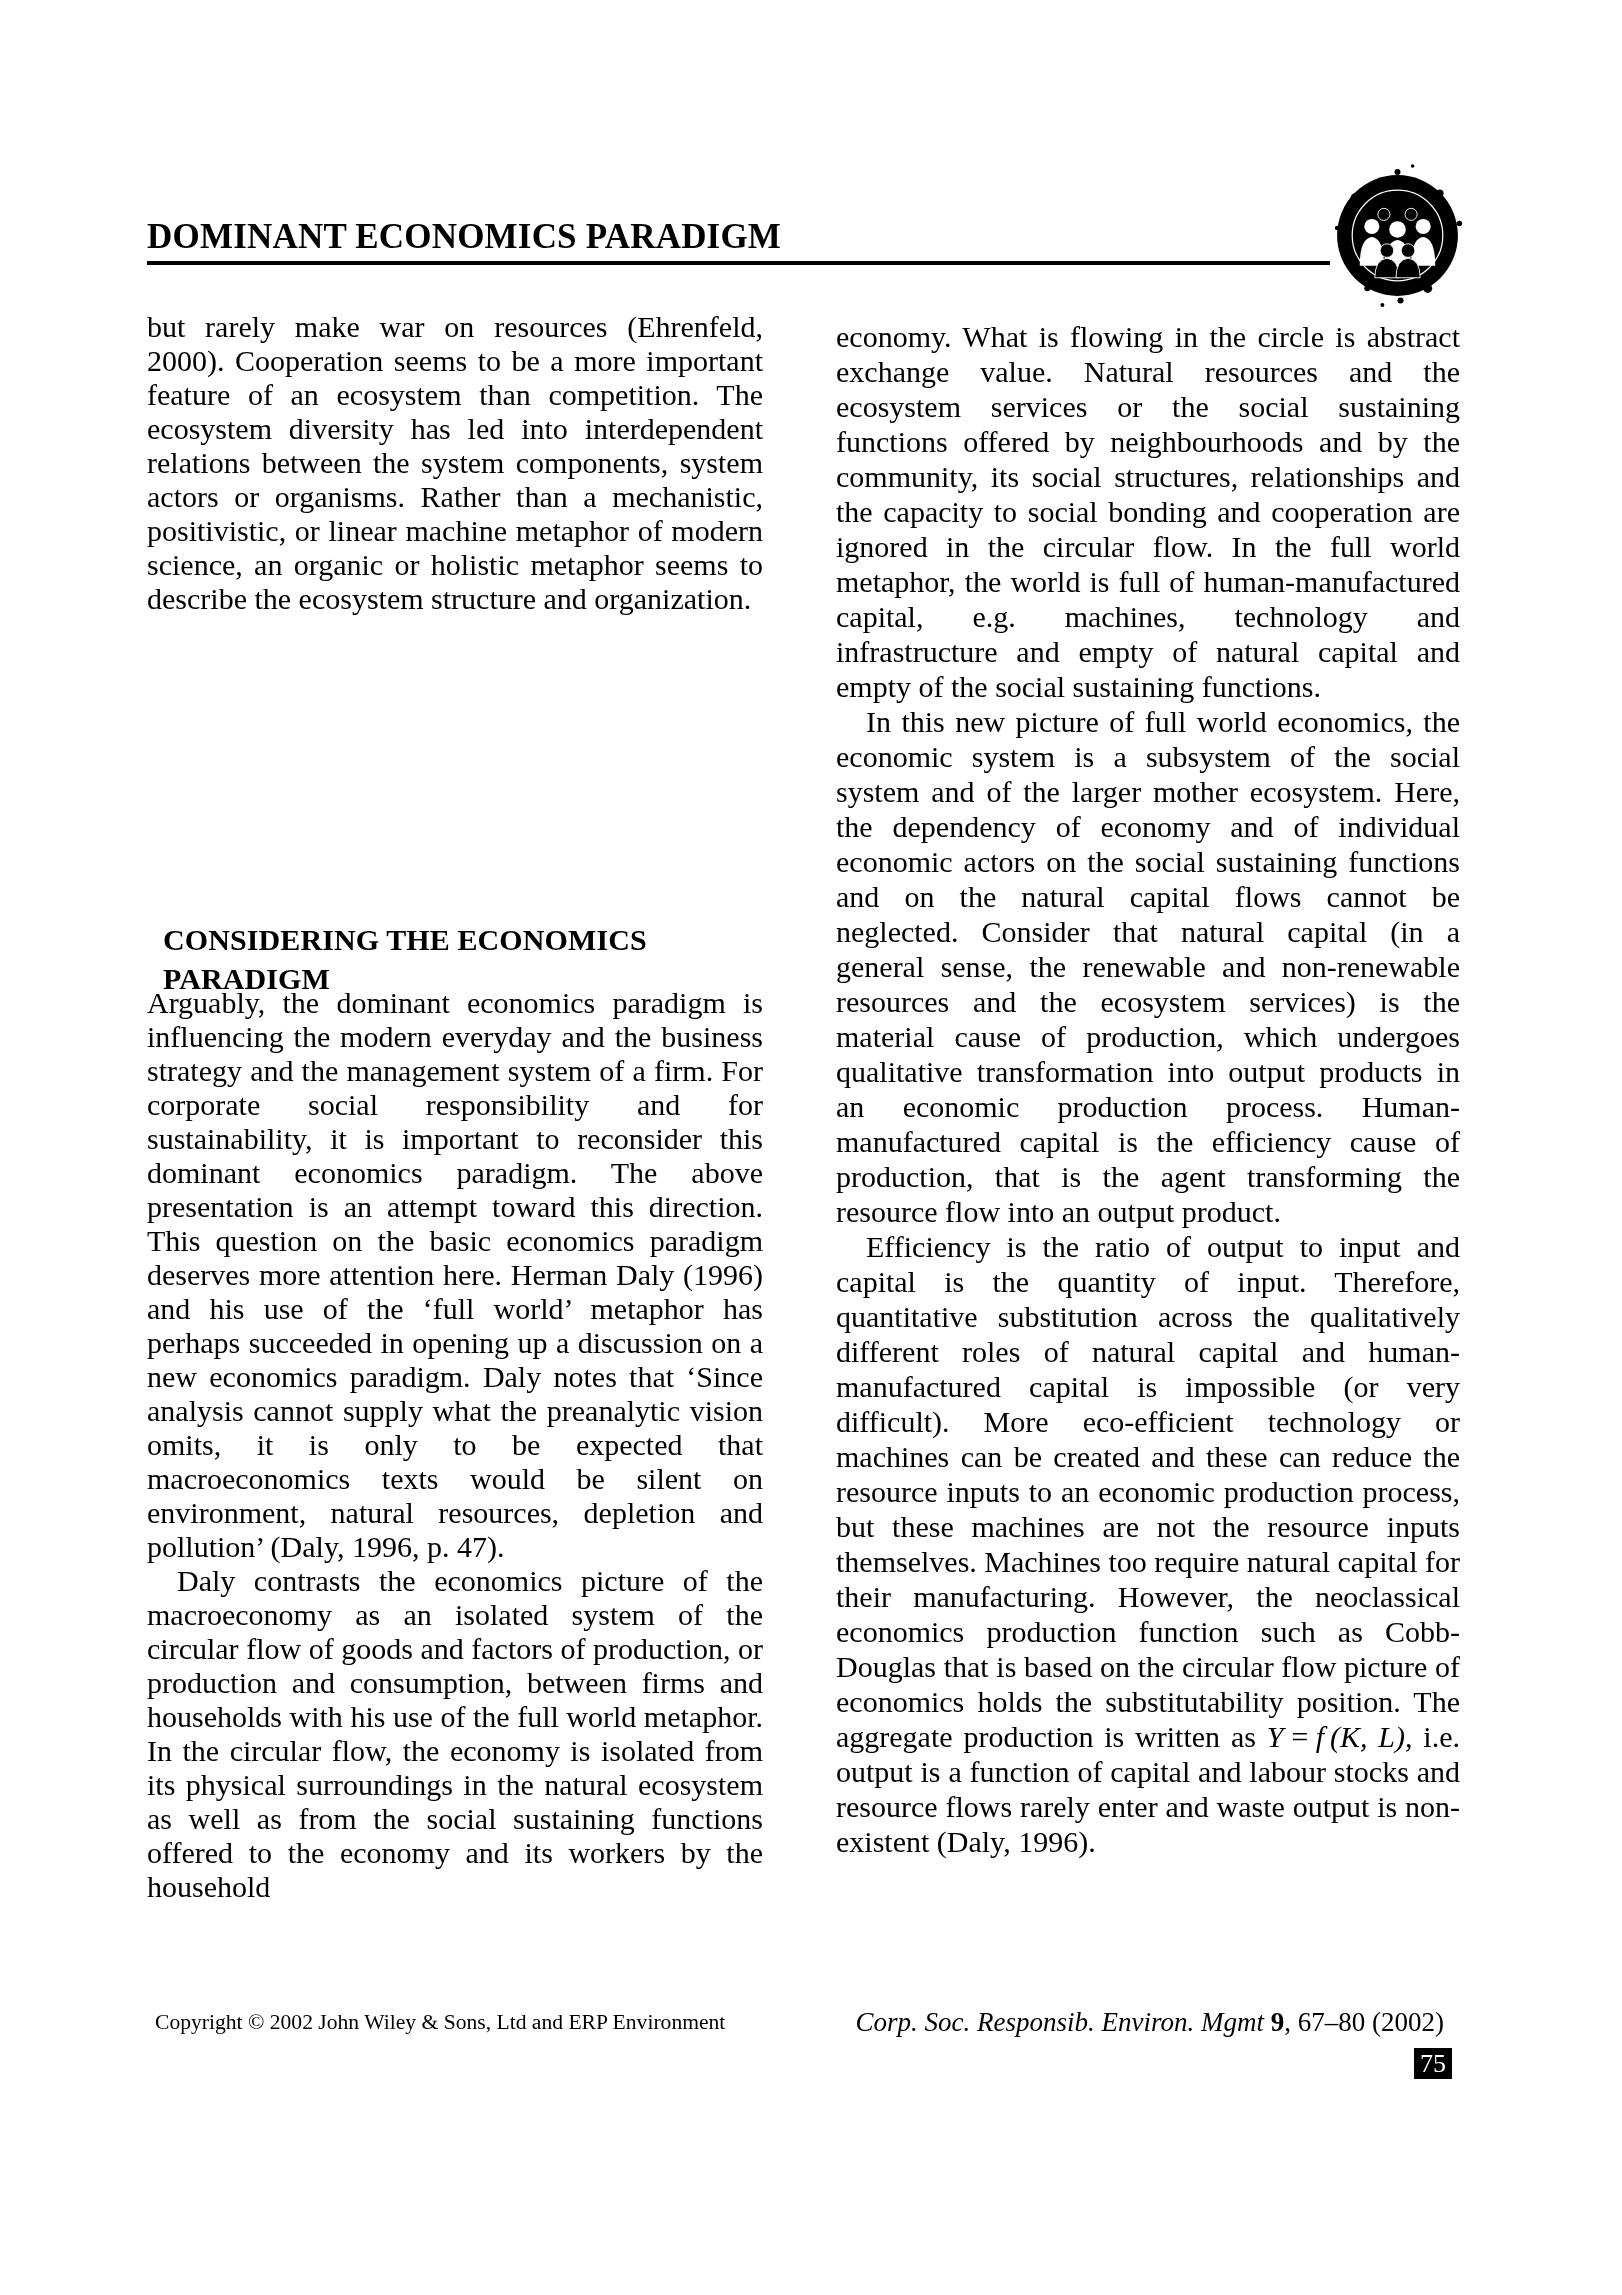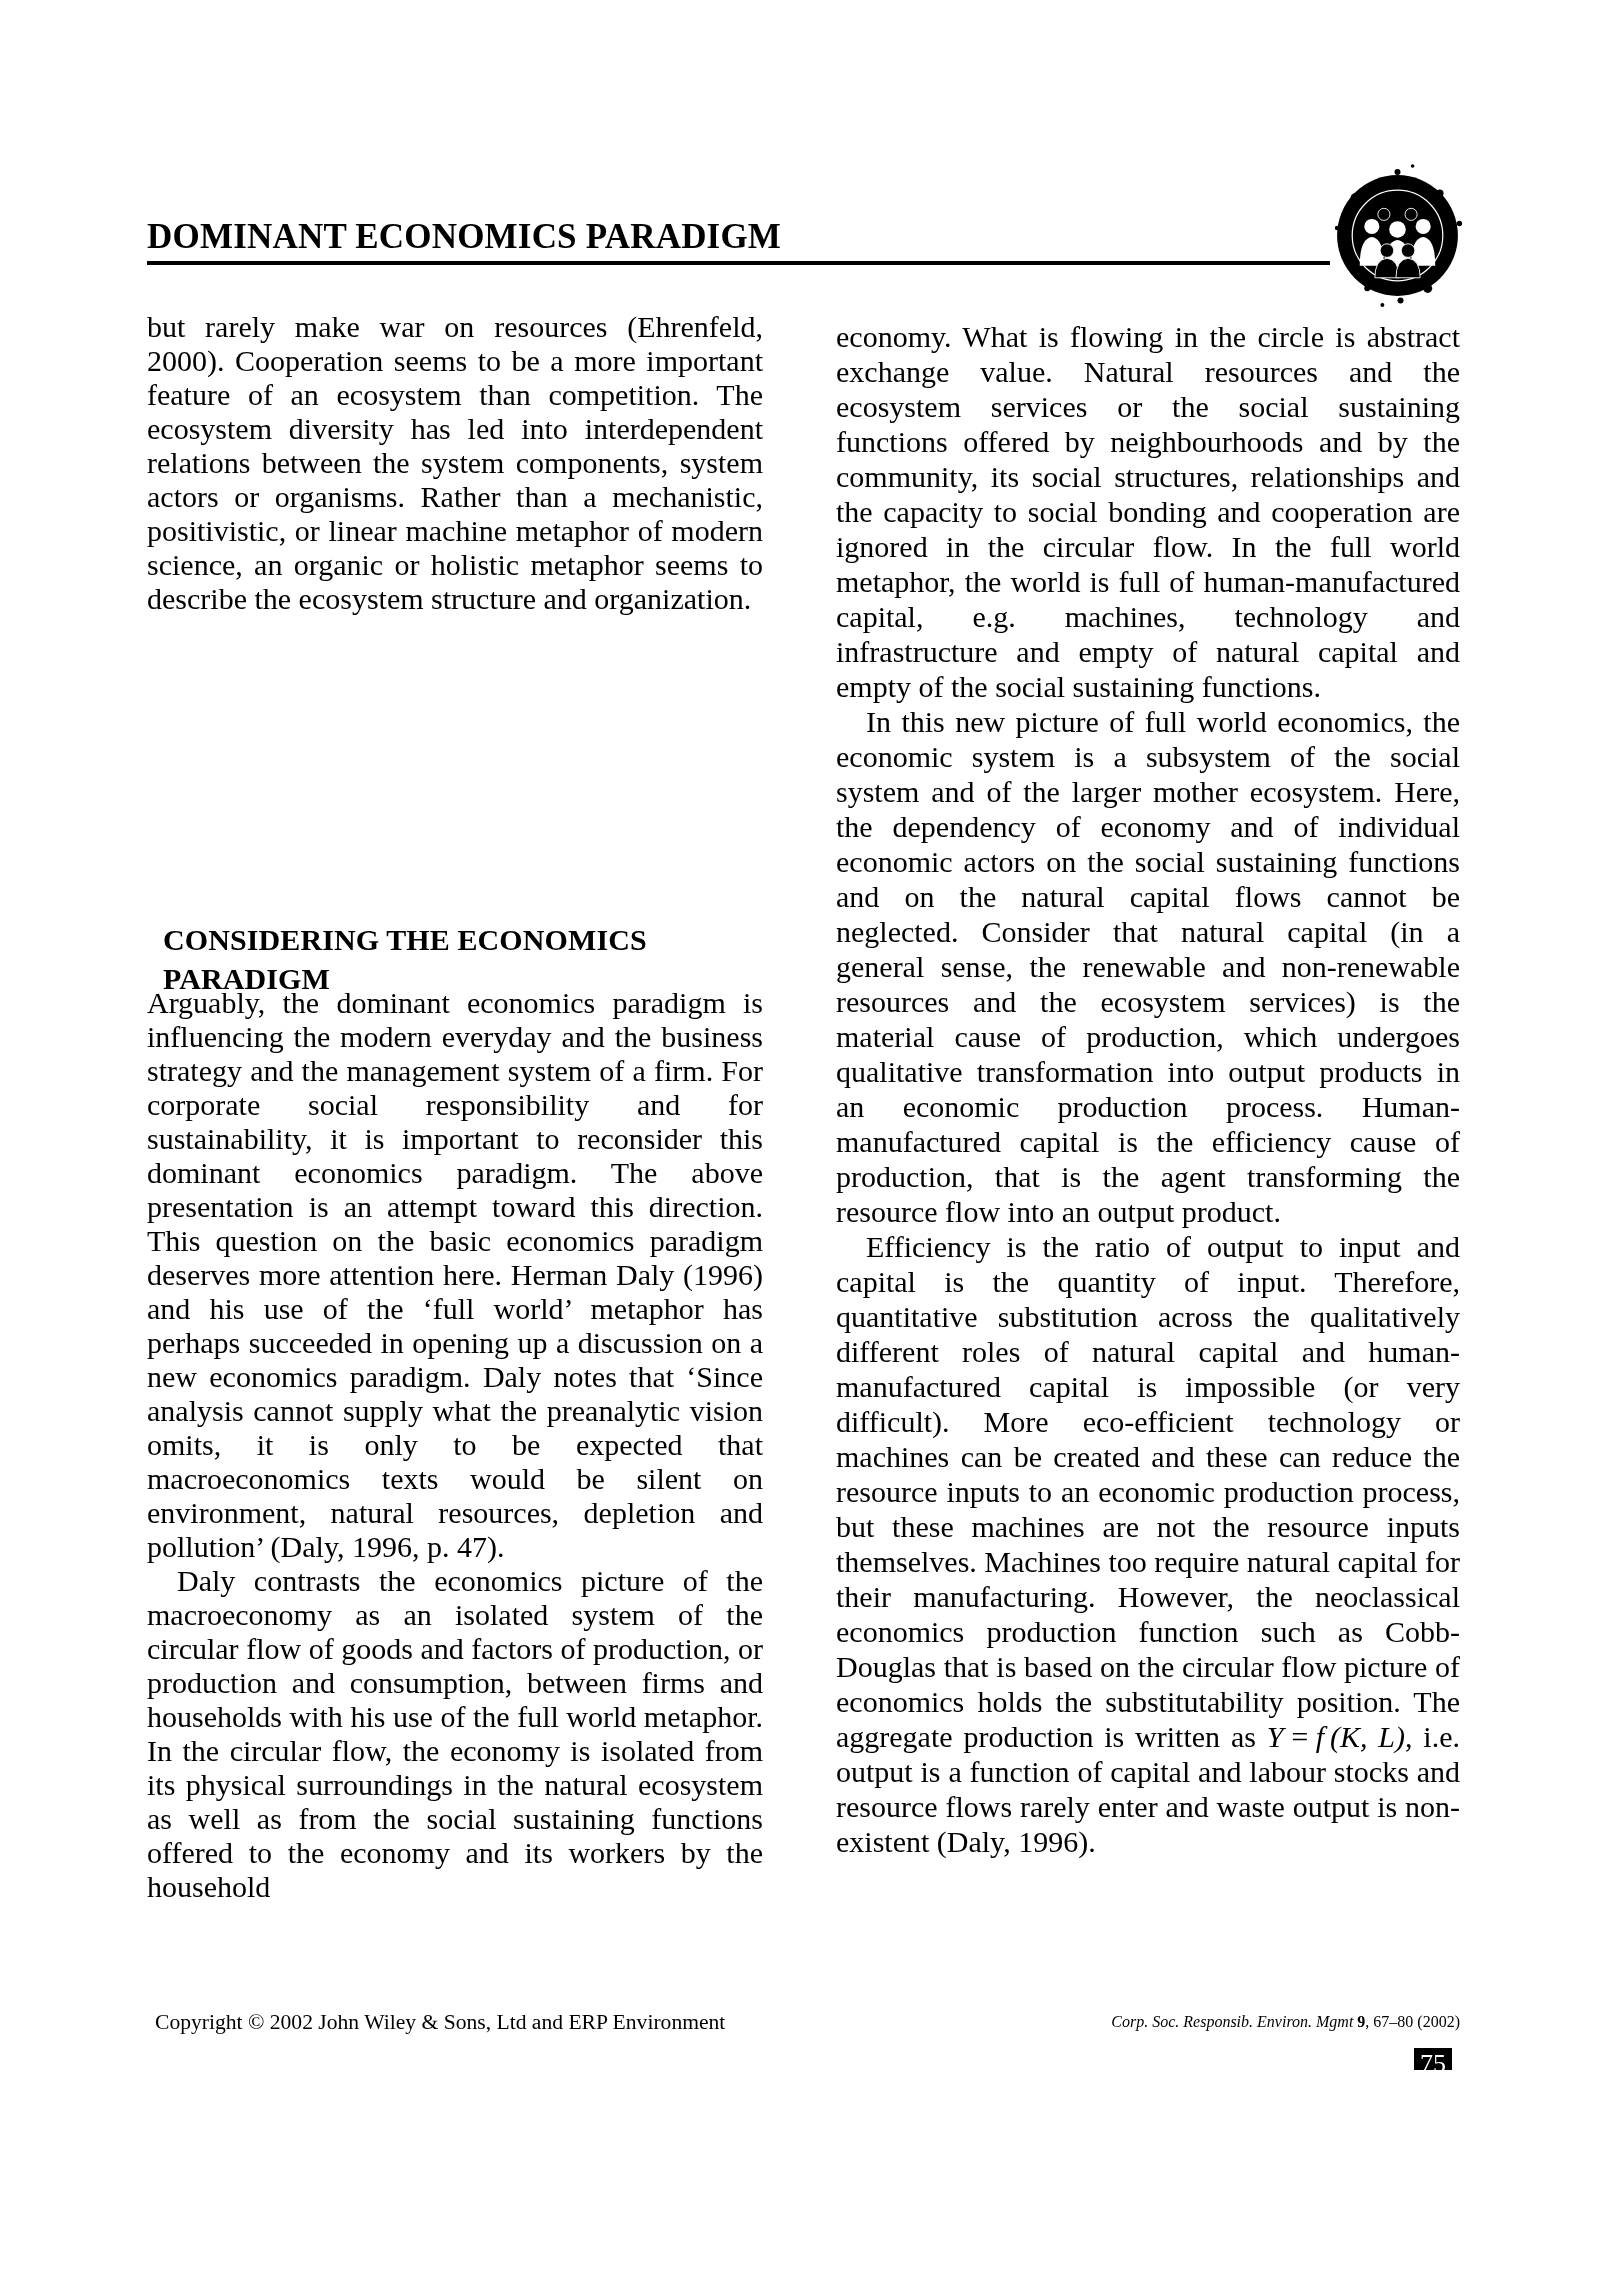--- a/index.html
+++ b/index.html
@@ -14,25 +14,25 @@
          text-align: justify; hyphens: manual; }
   .col p { margin: 0; }
   .col p.indent { text-indent: 30px; }
   .col-left { left: 147px; width: 616px; line-height: 34px; }
   .col-right { left: 836px; width: 624px; line-height: 35px; }
   .section-heading { position: absolute; left: 147px; top: 904px; width: 616px;
          font-family: "Liberation Serif", serif; font-weight: bold; font-size: 30px;
          line-height: 39px; margin: 16px; letter-spacing: 0.1px; }
   .footer-left { position: absolute; left: 155px; top: 2009px; font-family: "Liberation Serif", serif;
          font-size: 21.6px; line-height: 26px; white-space: nowrap; }
-  .footer-right { position: absolute; right: 162px; top: 2009px; font-family: "Liberation Serif", serif;
-         font-size: 16px; line-height: 26px; font-style: italic; white-space: nowrap; }
+  .footer-right { position: absolute; right: 178px; top: 2009px; font-family: "Liberation Serif", serif;
+         font-size: 27px; line-height: 26px; font-style: italic; white-space: nowrap; }
   .footer-right .vol { font-style: normal; font-weight: bold; }
   .footer-right .rest { font-style: normal; }
-  .page-number { position: absolute; left: 1414px; top: 2048px; width: 38px; height: 22px; background: #000;
+  .page-number { position: absolute; left: 1414px; top: 2048px; width: 38px; height: 31px; background: #000;
          color: #fff; font-family: "Liberation Serif", serif; font-size: 26px; line-height: 31px;
          text-align: center; }
   .math { font-style: italic; }
 </style>
 </head>
 <body>
 
 <div class="running-head">DOMINANT ECONOMICS PARADIGM</div>
 <div class="head-rule"></div>
 

